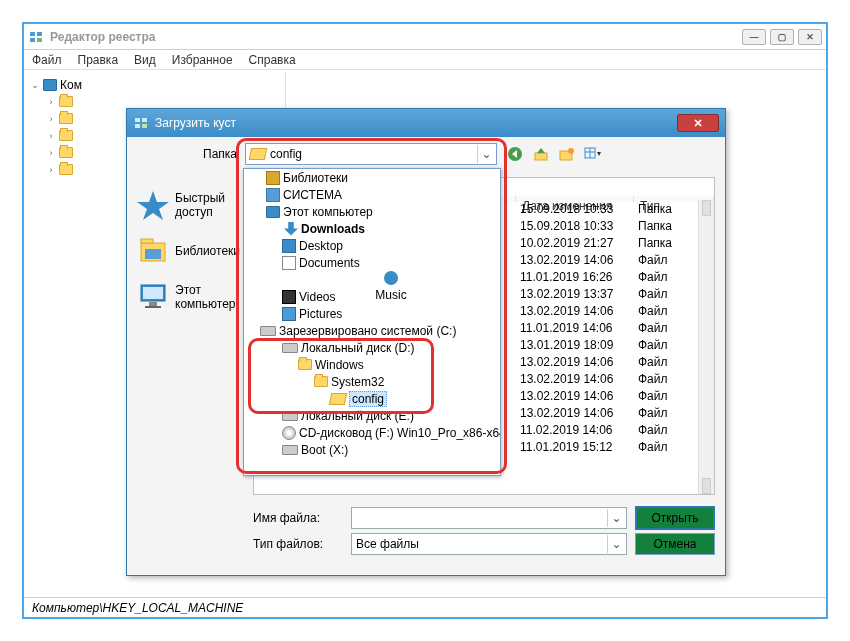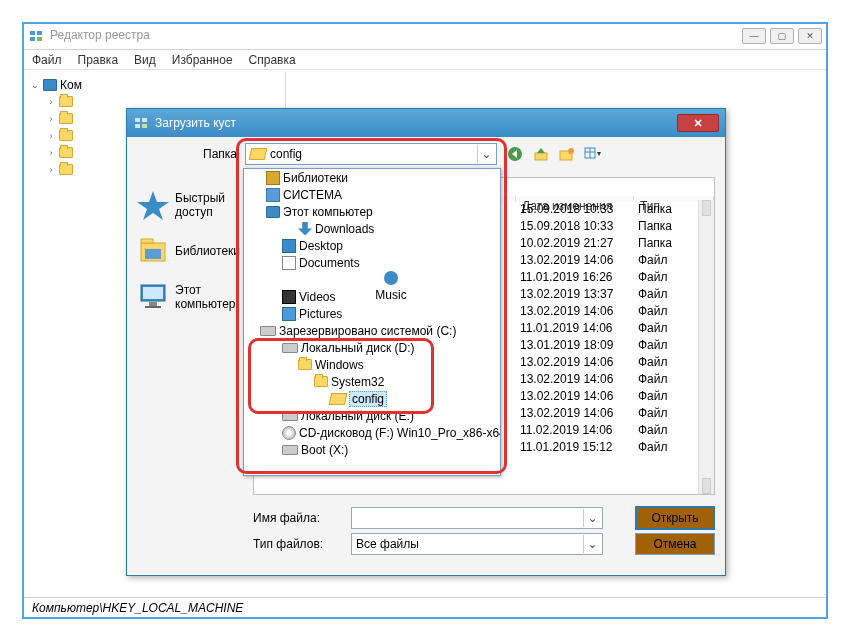--- a/index.html
+++ b/index.html
@@ -1,18 +1,18 @@
 <!DOCTYPE html>
 <html><head>
 <meta charset="utf-8">
 <style>
 * { margin:0; padding:0; box-sizing:border-box; font-family:"Segoe UI",Tahoma,sans-serif; font-size:12px; }
 body { background:#fff; width:850px; height:641px; position:relative; }
 .outer-frame { position:absolute; top:22px; left:22px; width:806px; height:597px; border:2px solid #4ea6ea; background:#fff; }
-.main-titlebar { height:26px; background:#fff; border-bottom:1px solid #d0d0d0; display:flex; align-items:flex-start; padding:4px 4px; }
+.main-titlebar { height:26px; background:#fff; border-bottom:1px solid #d0d0d0; display:flex; align-items:center; padding:4px 4px;font-weight:bold; }
 .title-icon { width:16px; height:16px; margin-right:6px; }
 .title-text { color:#999; flex:1; }
 .win-controls { display:flex; gap:4px; }
 .win-btn { width:24px; height:16px; border:1px solid #b0b0b0; background:#f0f0f0; display:flex; align-items:center; justify-content:center; font-size:9px; color:#555; border-radius:2px; }
 .menubar { height:20px; display:flex; align-items:center; padding:0 8px; gap:16px; color:#333; border-bottom:1px solid #e0e0e0; }
 .tree-area { position:absolute; top:48px; left:2px; width:260px; border-right:1px solid #e0e0e0; padding:4px; }
 .tree-row { display:flex; align-items:center; height:17px; gap:3px; }
 .tree-expand { width:10px; color:#666; font-size:9px; text-align:center; }
 .statusbar { position:absolute; bottom:0; left:0; right:0; height:20px; border-top:1px solid #d0d0d0; padding:2px 8px; display:flex; align-items:center; font-style:italic; }
 .dialog { position:absolute; top:108px; left:126px; width:600px; height:468px; background:#fff; border:1px solid #2a7ab0; box-shadow:2px 2px 6px rgba(0,0,0,.3); }
@@ -40,21 +40,21 @@
 .fr-date { width:118px; padding-left:4px; }
 .fr-type { flex:1; padding-left:4px; }
 .scrollbar-v { position:absolute; right:0; top:22px; bottom:0; width:16px; background:#f0f0f0; border-left:1px solid #ddd; }
 .scrollbar-v::before,.scrollbar-v::after{content:"";position:absolute;left:3px;right:3px;height:14px;background:#e0e0e0;border:1px solid #ccc;}
 .scrollbar-v::before{top:0}.scrollbar-v::after{bottom:0}
 .bottom-fields { position:absolute; left:126px; right:10px; bottom:10px; height:60px; }
 .bf-row { display:flex; align-items:center; height:26px; gap:8px; }
 .bf-label { width:90px; text-align:left; white-space:nowrap; }
 .bf-input { flex:1; height:22px; border:1px solid #9aa; background:#fff; padding:0 4px; display:flex; align-items:center; position:relative; }
 .bf-drop { position:absolute; right:1px; top:1px; bottom:1px; width:18px; border-left:1px solid #ccc; display:flex; align-items:center; justify-content:center; color:#555; }
-.dlg-button { width:80px; height:22px; border:1px solid #7a9ec8; background:#a16207; display:flex; align-items:center; justify-content:center;margin-left:24px; }
+.dlg-button { width:80px; height:22px; border:1px solid #7a9ec8; background:#15803d; display:flex; align-items:center; justify-content:center; }
 .dlg-button.primary { border:2px solid #2a7ab0; height:24px; }
 .hl-red1 { position:absolute; border:3px solid #e53030; border-radius:10px; pointer-events:none; }
 .dropdown-overlay { position:absolute; top:168px; left:243px; width:258px; height:308px; background:#fff; border:1px solid #7a9ec8; box-shadow:1px 1px 4px rgba(0,0,0,.3); overflow:hidden; }
 .dd-row { height:17px; display:flex; align-items:center; gap:3px; white-space:nowrap; }
 .folder-icon { width:14px; height:11px; background:#fdd868; border:1px solid #d8a830; border-radius:1px; position:relative; display:inline-block; flex-shrink:0; }
 .folder-icon::before { content:""; position:absolute; top:-3px; left:0; width:6px; height:3px; background:#fdd868; border:1px solid #d8a830; border-bottom:none; border-radius:1px 1px 0 0; }
 .folder-open { width:16px; height:12px; background:#fdd868; border:1px solid #d8a830; transform:skewX(-12deg); display:inline-block; flex-shrink:0; }
 .selected-text { background:#cce8ff; border:1px dotted #5a9bd8; padding:0 2px; }
 .pc-icon { width:14px; height:12px; display:inline-block; background:#3a8cc8; border:1px solid #2a6a98; flex-shrink:0; border-radius:1px; }
 .drive-icon { width:16px; height:10px; background:#ccc; border:1px solid #888; display:inline-block; flex-shrink:0; border-radius:1px; }
@@ -325,21 +325,21 @@
       <span>Библиотеки</span>
     </div>
     <div class="dd-row" style="padding-left: 22px;">
       <span class="sys-icon"></span>
       <span>СИСТЕМА</span>
     </div>
     <div class="dd-row" style="padding-left: 22px;">
       <span class="pc-icon"></span>
       <span>Этот компьютер</span>
     </div>
-    <div class="dd-row" style="padding-left: 54px;">
+    <div class="dd-row" style="padding-left: 40px; font-weight: bold;">
       <span class="dl-icon"></span>
       <span>Downloads</span>
     </div>
     <div class="dd-row" style="padding-left: 38px;">
       <span class="desk-icon"></span>
       <span>Desktop</span>
     </div>
     <div class="dd-row" style="padding-left: 38px;">
       <span class="doc-icon"></span>
       <span>Documents</span>

